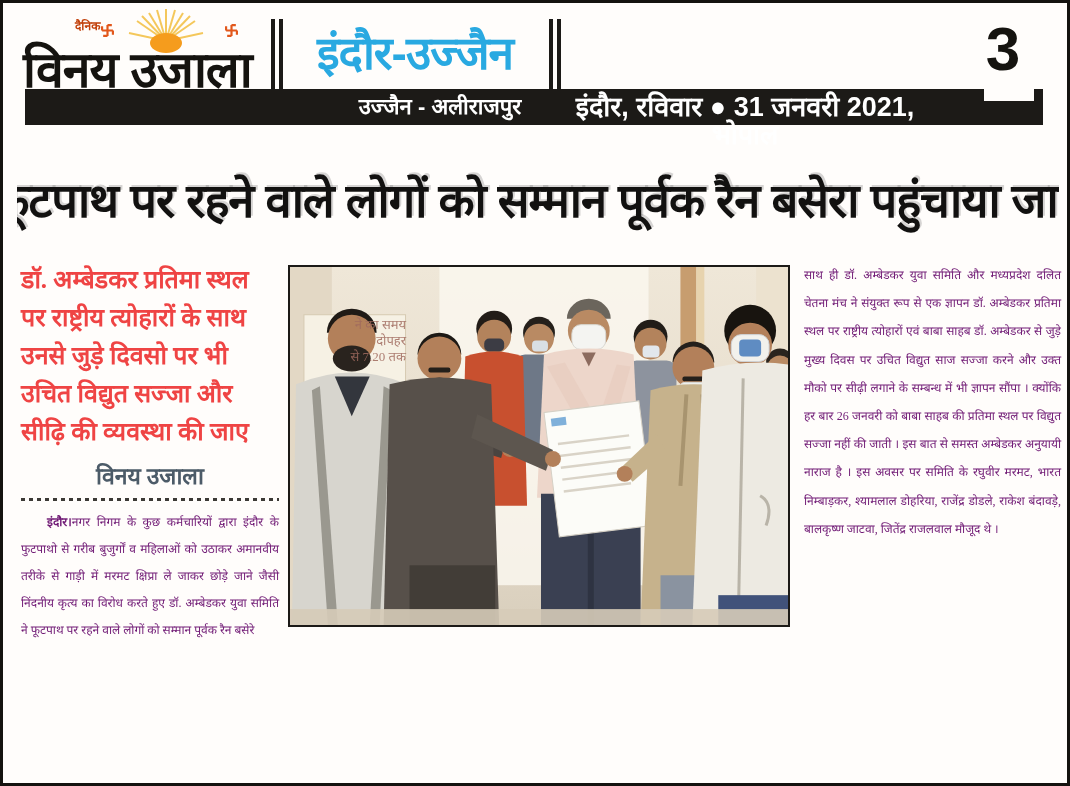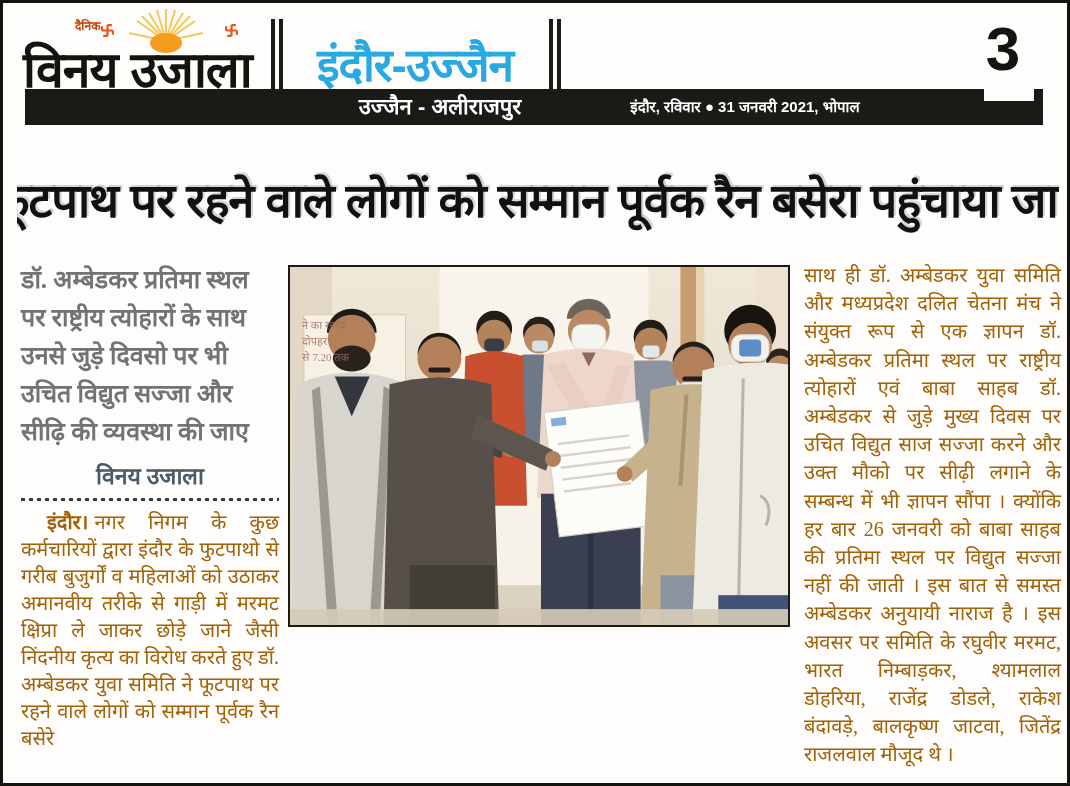--- a/index.html
+++ b/index.html
@@ -20,65 +20,65 @@
   .daily-label { position:absolute; left:52px; top:6px; font-size:12px; font-weight:700; color:#c2410c;
     font-family:"Liberation Sans",sans-serif; z-index:3; }
   .sun-wrap { position:absolute; left:88px; top:-4px; width:110px; height:46px; z-index:1; }
   .swastika { position:absolute; top:12px; width:13px; height:13px; z-index:2; }
   .swastika.left { left:78px; } .swastika.right { left:202px; }
   .divider-pair { position:absolute; top:16px; width:12px; height:70px; }
   .divider-pair .bar { position:absolute; top:0; width:4px; height:100%; background:#1c1a17; }
   .divider-pair .bar:first-child { left:0; } .divider-pair .bar:last-child { left:8px; }
   .dp1 { left:268px; } .dp2 { left:546px; }
   .section-title {
-    position:absolute; left:292px; top:30px; width:240px; text-align:center;
+    position:absolute; left:292px; top:18px; width:240px; text-align:center;
     font-family:"Liberation Sans","DejaVu Sans",sans-serif;
     font-weight:800; font-size:46px; line-height:64px; letter-spacing:-1px;
     white-space:nowrap;
   }
   .page-number {
     position:absolute; right:34px; top:8px; width:60px; text-align:center;
     font-family:"Liberation Sans",sans-serif; font-weight:800; font-size:62px;
     line-height:76px; color:#15130f;
   }
   .black-bar {
     position:absolute; left:22px; top:86px; width:1018px; height:36px;
     background:#1c1a17; color:#ffffff;
     font-family:"Liberation Sans","DejaVu Sans",sans-serif; font-weight:700;
   }
   .black-bar .notch { position:absolute; left:959px; top:0; width:50px; height:12px; background:#fffdfb; }
   .subsection { position:absolute; left:250px; top:4px; width:330px; text-align:center; font-size:22px; line-height:28px; }
-  .date-line  { position:absolute; left:520px; top:4px; width:400px; text-align:center; font-size:15px; line-height:28px; }
+  .date-line  { position:absolute; left:520px; top:4px; width:400px; text-align:center; font-size:27px; line-height:28px; }
   
   .headline {
     position:absolute; left:14px; top:148px; width:1042px; height:96px;
     display:flex; align-items:center; justify-content:center;
     font-family:"Liberation Sans","DejaVu Sans",sans-serif;
     font-weight:800; font-size:47px; letter-spacing:-1px; color:#121110;
     white-space:nowrap; overflow:hidden;
     text-shadow:2px -2px 0 rgba(90,90,90,.25);
   }
   
   .col1 { position:absolute; left:18px; top:258px; width:258px; height:508px; }
-  .standfirst { font-weight:700; font-size:25px; line-height:38px; color:#737373; }
+  .standfirst { font-weight:700; font-size:25px; line-height:38px; color:#ef4444; }
   .byline { margin-top:8px; text-align:center; font-size:23px; font-weight:700; color:#4c5b68; }
   .dotted-sep { margin-top:7px; height:3px;
     background-image:repeating-linear-gradient(90deg,#3c3a36 0 4px,transparent 4px 8px); }
-  .body-text { font-size:20px; line-height:27px; text-align:justify; color:#a16207; }
+  .body-text { font-size:12px; line-height:27px; text-align:justify; color:#701a75; }
   .col1 .body-text { margin-top:8px; }
-  .dateline { font-weight:700; margin-right:6px; }
+  .dateline { font-weight:700; margin-right:0; }
   .indent { display:inline-block; width:26px; }
   .photo {
     position:absolute; left:285px; top:262px; width:502px; height:362px;
     border:2px solid #1c1a17; background:#e9e0d0; overflow:hidden;
   }
   .photo svg { display:block; width:100%; height:100%; }
   .photo-sign {
-    position:absolute; left:12px; top:50px; width:104px; text-align:left;
-    font-size:11px; line-height:16px; color:#a06a5e; opacity:.85;
+    position:absolute; left:12px; top:50px; width:104px; text-align:right;
+    font-size:13px; line-height:16px; color:#a06a5e; opacity:.85;
   }
   .col2 { position:absolute; left:285px; top:638px; width:252px; height:128px; }
   .col3 { position:absolute; left:545px; top:638px; width:246px; height:128px; }
   .col4 { position:absolute; left:801px; top:258px; width:257px; height:508px; }
   .col2 .body-text, .col3 .body-text { line-height:26px; }
   .col4 .body-text { line-height:28.2px; }
 </style>
 </head>
 <body>
 

